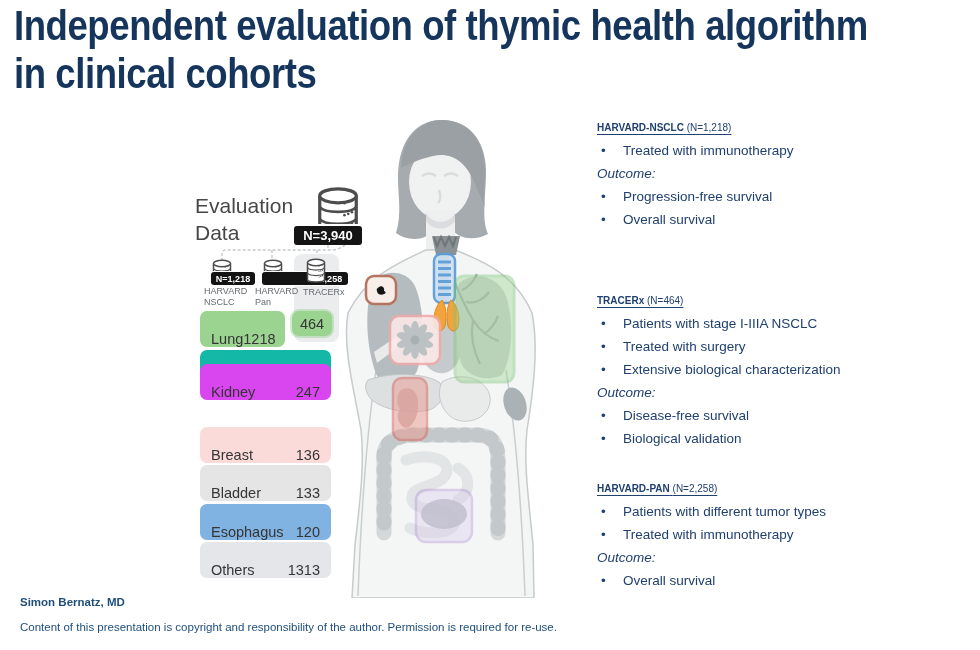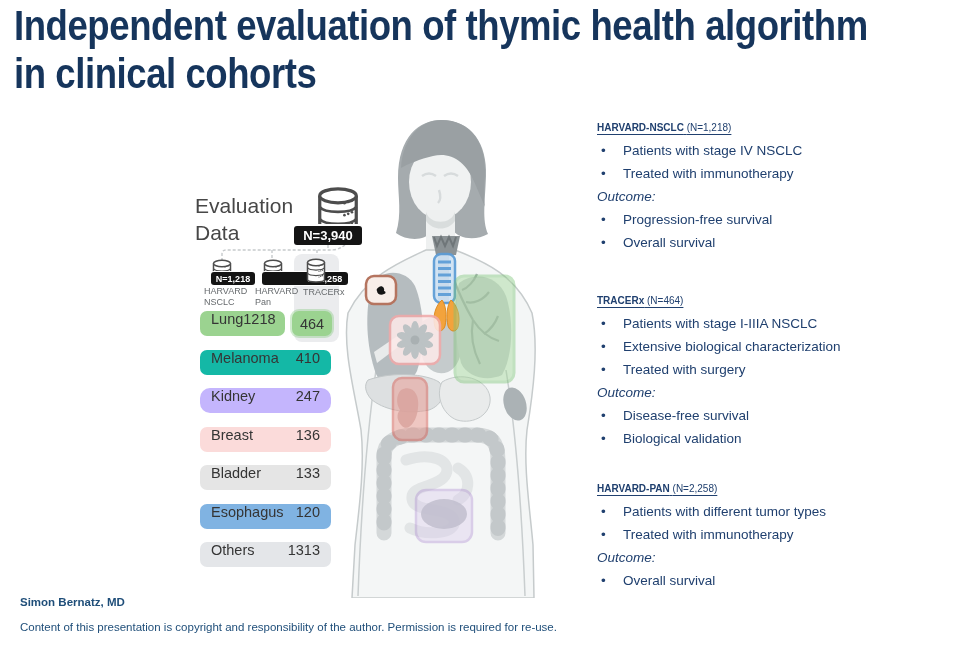--- a/index.html
+++ b/index.html
@@ -13,22 +13,22 @@
   .eval-heading{position:absolute;left:195px;top:192px;font-size:21px;line-height:27px;
                 color:#474747;white-space:pre-line;}
   .pill-dark{position:absolute;background:#141414;color:#ffffff;border-radius:3px;
              display:flex;align-items:center;justify-content:center;
              box-shadow:0 0 0 2px #ffffff;font-weight:bold;}
   .total-pill{left:294px;top:226px;width:68px;height:19px;font-size:13px;}
   .src-pill{height:13px;font-size:9px;box-shadow:0 0 0 1px #ffffff;}
   .src-label{position:absolute;font-size:9px;line-height:10.5px;color:#666a6d;white-space:pre-line;}
   .tracer-col{position:absolute;left:294px;top:254px;width:45px;height:88px;
               background:#ebecee;border-radius:8px;}
-  .trow{position:absolute;left:200px;width:131px;height:25px;border-radius:7px;
-        display:flex;align-items:flex-start;justify-content:space-between;
+  .trow{position:absolute;left:200px;width:131px;height:36px;border-radius:7px;
+        display:flex;align-items:flex-end;justify-content:space-between;
         padding:0 11px;box-sizing:border-box;color:#353535;font-size:14.5px;}
   .trow-lung{width:85px;}
   .trow-extra{position:absolute;left:292px;width:40px;height:25px;border-radius:7px;
         display:flex;align-items:center;justify-content:center;color:#353535;font-size:14.5px;
         box-shadow:0 0 0 2px rgba(124,197,118,0.35);}
   
   .cohort{position:absolute;left:597px;width:378px;color:#20406f;font-size:13.5px;line-height:23px;}
   .cohort-head{font-size:10px;text-decoration:underline;text-underline-offset:3px;}
   .cohort-head .nm{font-weight:bold;}
   .bullet{position:relative;padding-left:26px;}
@@ -116,21 +116,21 @@
     <span>1218</span>
   </div>
   <div class="trow-extra" style="top: 311px; background-color: rgb(155, 211, 144);">
     <span>464</span>
   </div>
 
   <div class="trow" style="top: 350px; background-color: #14b8a6;">
     <span>Melanoma</span>
     <span>410</span>
   </div>
-  <div class="trow" style="top: 388px; background-color: #c4b5fd; border-radius: 10px;">
+  <div class="trow" style="top: 364px; background-color: #d946ef;">
     <span>Kidney</span>
     <span>247</span>
   </div>
   <div class="trow" style="top: 427px; background-color: rgb(251, 219, 218);">
     <span>Breast</span>
     <span>136</span>
   </div>
   <div class="trow" style="top: 465px; background-color: #e5e5e5;">
     <span>Bladder</span>
     <span>133</span>
@@ -227,35 +227,34 @@
     <g>
       <rect x="78" y="382" width="56" height="52" rx="10" fill="#d9c8ec" opacity="0.35" stroke="#a882cf" stroke-width="2.5"></rect>
     </g>
   </svg>
 
   <div class="cohort" style="top:116px">
     <div class="cohort-head">
       <span class="nm">HARVARD-NSCLC</span>
       <span>(N=1,218)</span>
     </div>
-    <div class="bullet">Patients with stage IV NSCLC</div>
     <div class="bullet">Treated with immunotherapy</div>
     <div class="outcome">Outcome:</div>
     <div class="bullet">Progression-free survival</div>
     <div class="bullet">Overall survival</div>
   </div>
 
   <div class="cohort" style="top:289px">
     <div class="cohort-head">
       <span class="nm">TRACERx</span>
       <span>(N=464)</span>
     </div>
     <div class="bullet">Patients with stage I-IIIA NSCLC</div>
+    <div class="bullet">Treated with surgery</div>
     <div class="bullet">Extensive biological characterization</div>
-    <div class="bullet">Treated with surgery</div>
     <div class="outcome">Outcome:</div>
     <div class="bullet">Disease-free survival</div>
     <div class="bullet">Biological validation</div>
   </div>
 
   <div class="cohort" style="top:477px">
     <div class="cohort-head">
       <span class="nm">HARVARD-PAN</span>
       <span>(N=2,258)</span>
     </div>

